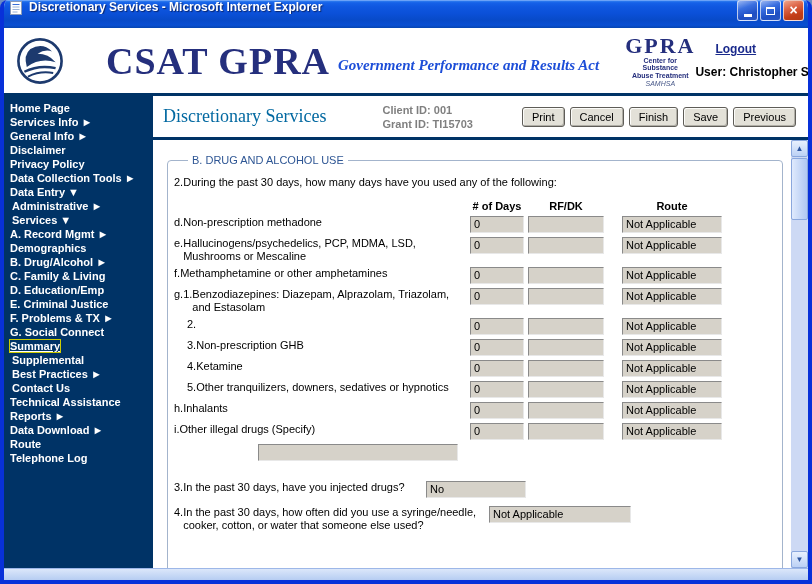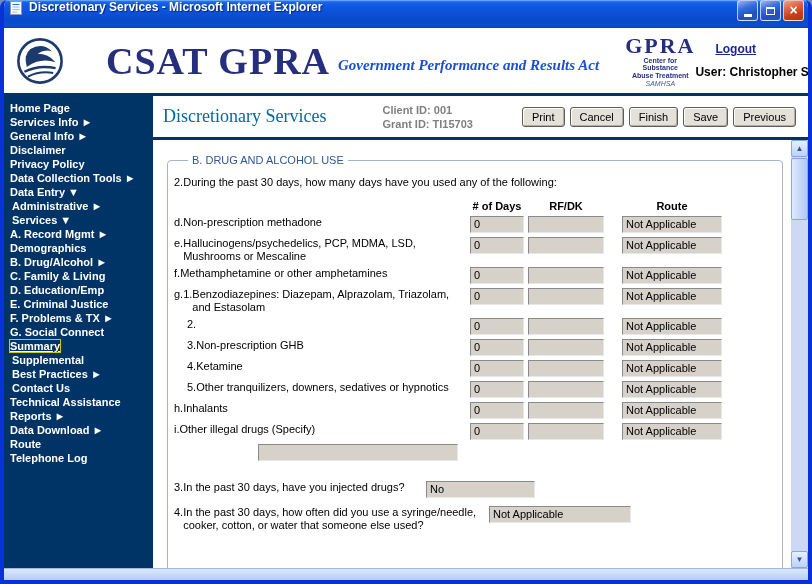--- a/index.html
+++ b/index.html
@@ -135,21 +135,21 @@
   }
   .days-box { width:54px; }
   .rfdk-box { width:76px; }
   .route-box { width:100px; }
 
   .specify-row { margin:2px 0 6px 0; }
   .specify-box { width:200px; margin-left:84px; }
 
   .q3-row { display:grid; grid-template-columns:252px 100px; margin-top:20px; align-items:start; }
   .q4-row { display:grid; grid-template-columns:315px 142px; margin-top:8px; align-items:start; line-height:13px; }
-  .q3-box { width:109px; }
+  .q3-box { width:100px; }
   .q4-box { width:142px; }
 
   
   .vscroll {
     flex:0 0 17px; background:#cdd9f4;
     display:flex; flex-direction:column; align-items:center;
   }
   .scroll-btn {
     width:17px; height:17px; flex:0 0 17px;
     background:linear-gradient(#e8f0fe,#bcd1f5);

